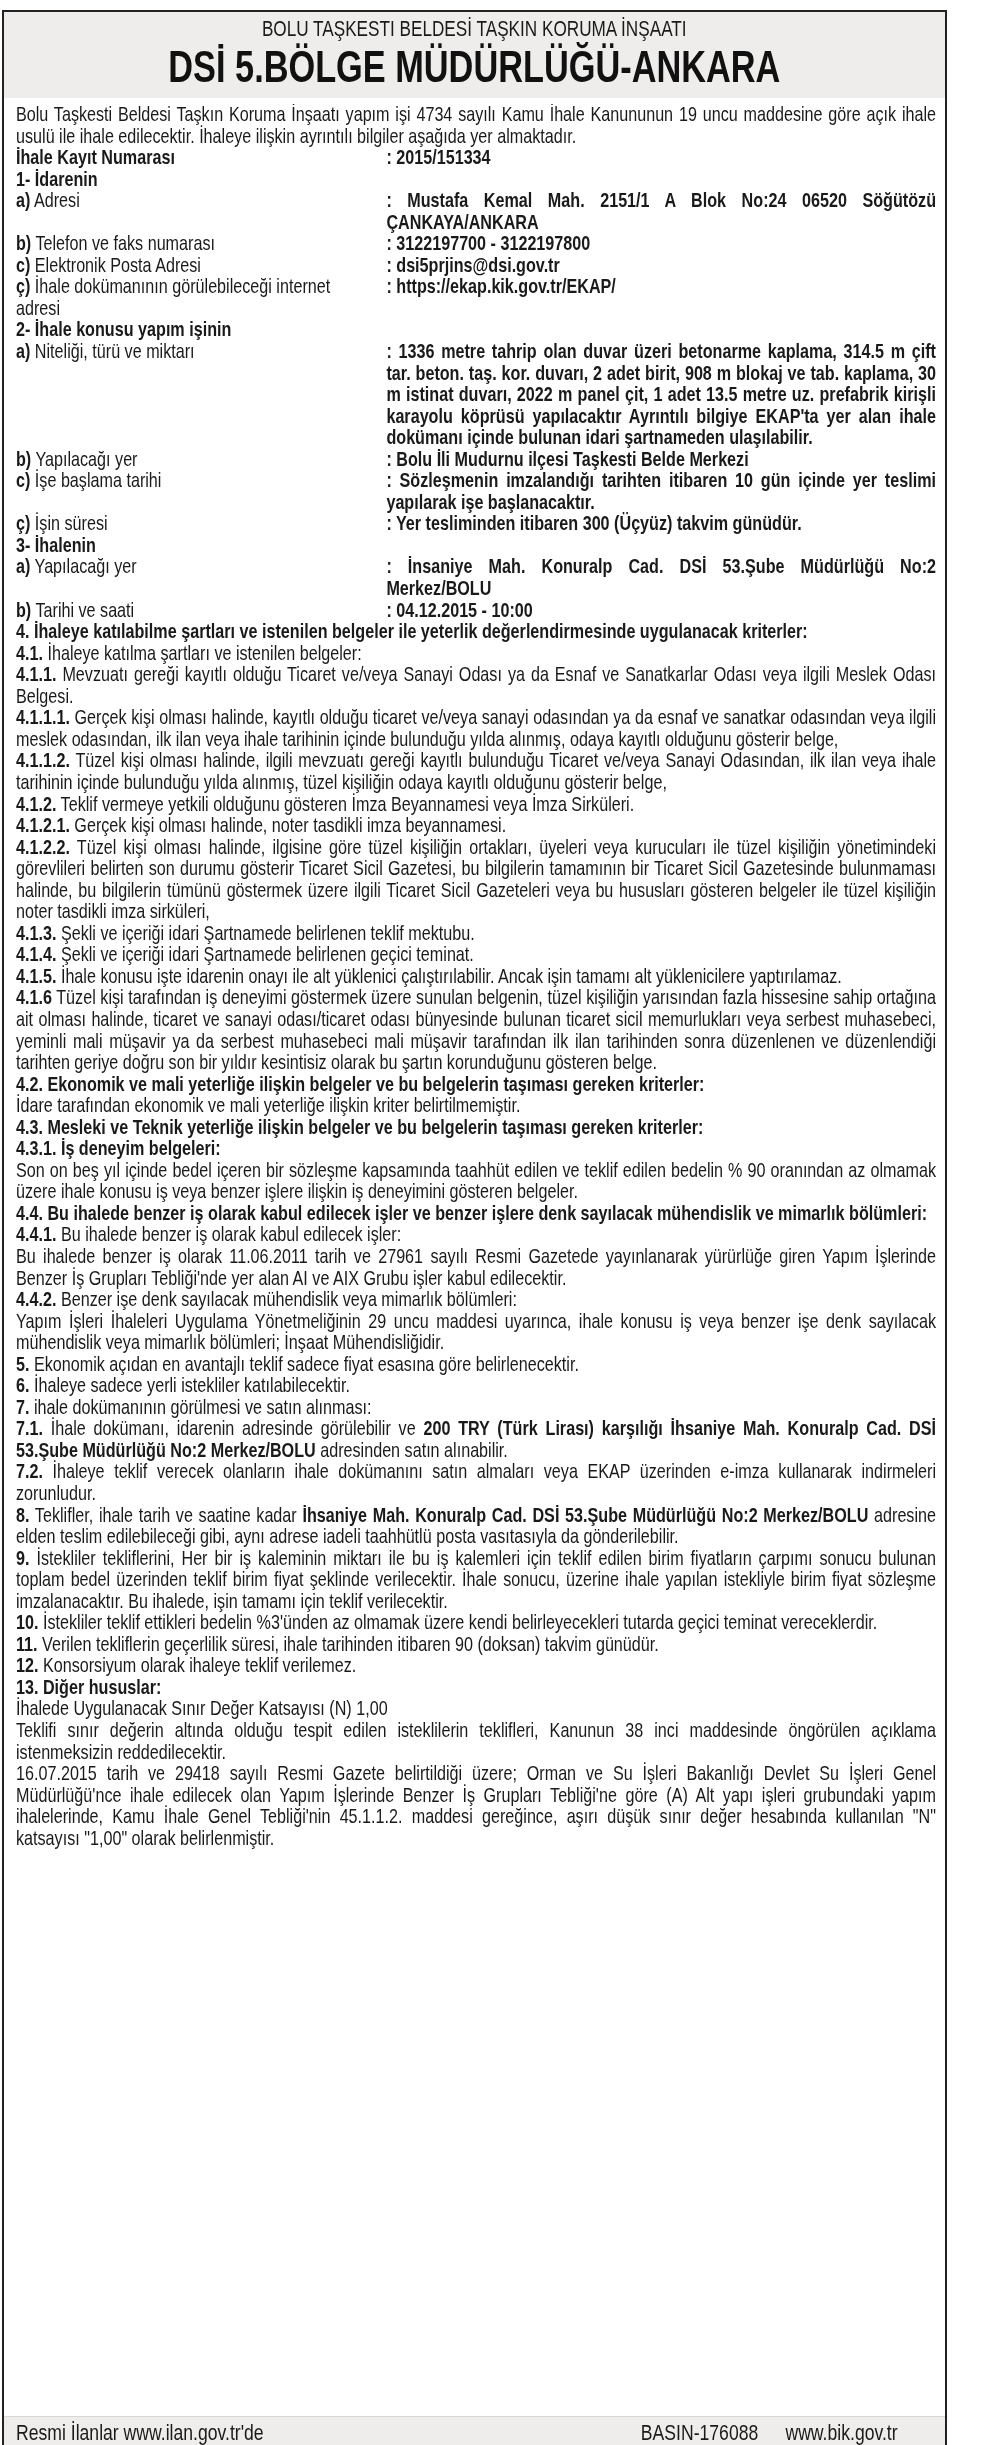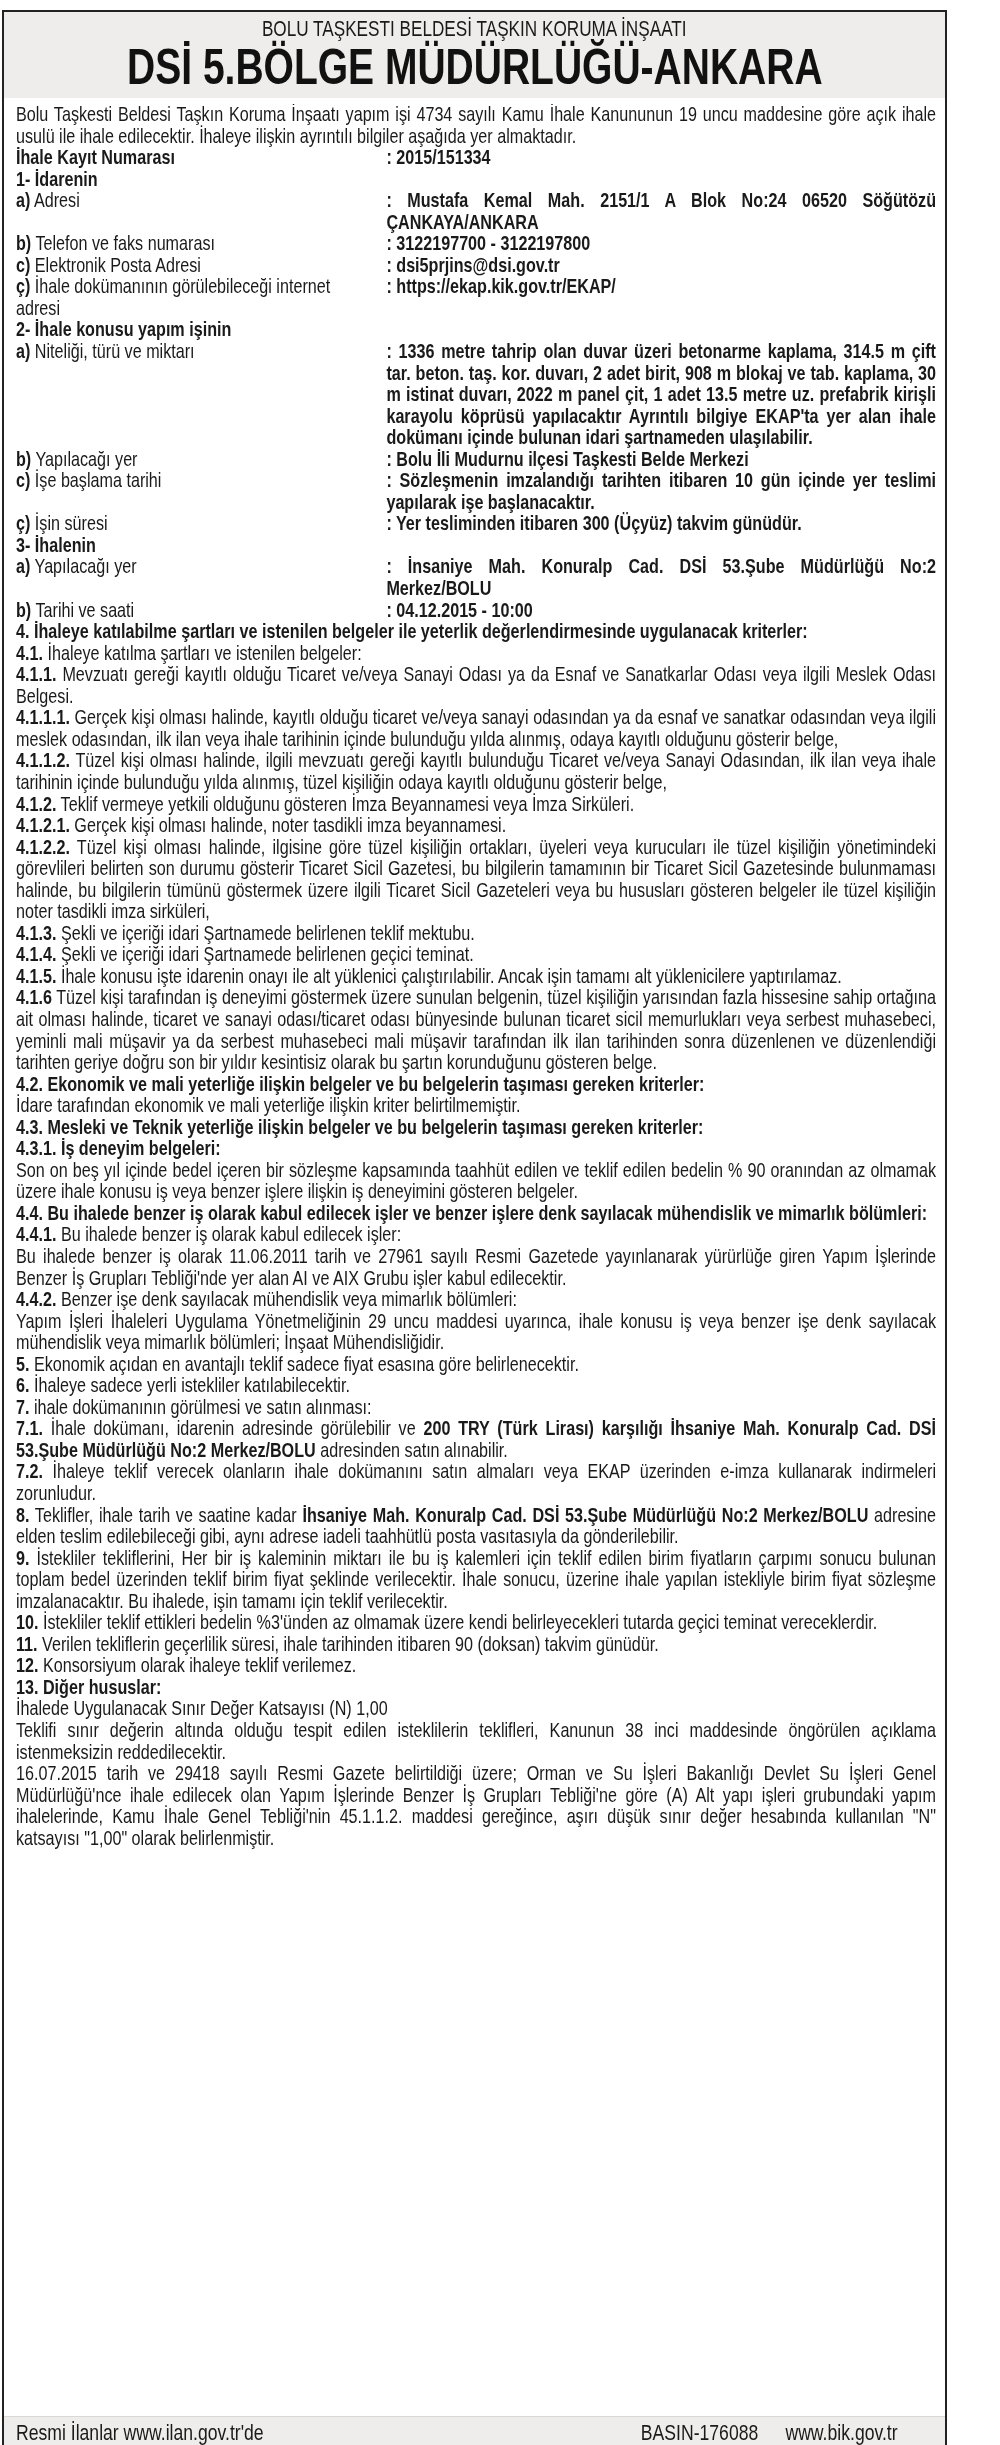--- a/index.html
+++ b/index.html
@@ -5,21 +5,21 @@
   html, body { margin: 0; padding: 0; background: #ffffff; }
   body { width: 1000px; height: 2445px; position: relative; overflow: hidden;
          font-family: "Liberation Sans", sans-serif; color: #1a1a1a; }
   .ad-box { position: absolute; left: 2px; top: 2px; width: 941px; height: 2437px;
             border: 2px solid #222222; background: #ffffff; overflow: hidden; margin-top: 8px; }
   .header-band { background: #eeedeb; height: 86px; position: relative; overflow: hidden; }
   .hdr-sub { position: absolute; left: 0; top: 4px; width: 941px; text-align: center;
              font-size: 22px; line-height: 26px; white-space: nowrap; }
   .hdr-sub span { display: inline-block; transform: scaleX(0.78); transform-origin: 50% 0; }
   .hdr-title { position: absolute; left: 0; top: 26px; width: 941px; text-align: center;
-               font-size: 50px; line-height: 58px; font-weight: bold; white-space: nowrap; color: #111; }
+               font-size: 44px; line-height: 58px; font-weight: bold; white-space: nowrap; color: #111; }
   .hdr-title span { display: inline-block; transform: scaleX(0.78); transform-origin: 50% 0; }
 
   .body-wrap { position: absolute; left: 12px; top: 92px; width: 920px; height: 2300px; overflow: hidden; }
   .body-inner { width: 1150px; transform: scaleX(0.8); transform-origin: 0 0;
                 font-size: 20.2px; line-height: 21.55px; }
   .p { text-align: justify; margin: 0; }
   .b { font-weight: bold; }
   .row { display: flex; }
   .row .lbl { width: 463px; flex: 0 0 463px; }
   .row .val { flex: 1 1 auto; font-weight: bold; text-align: justify; }

